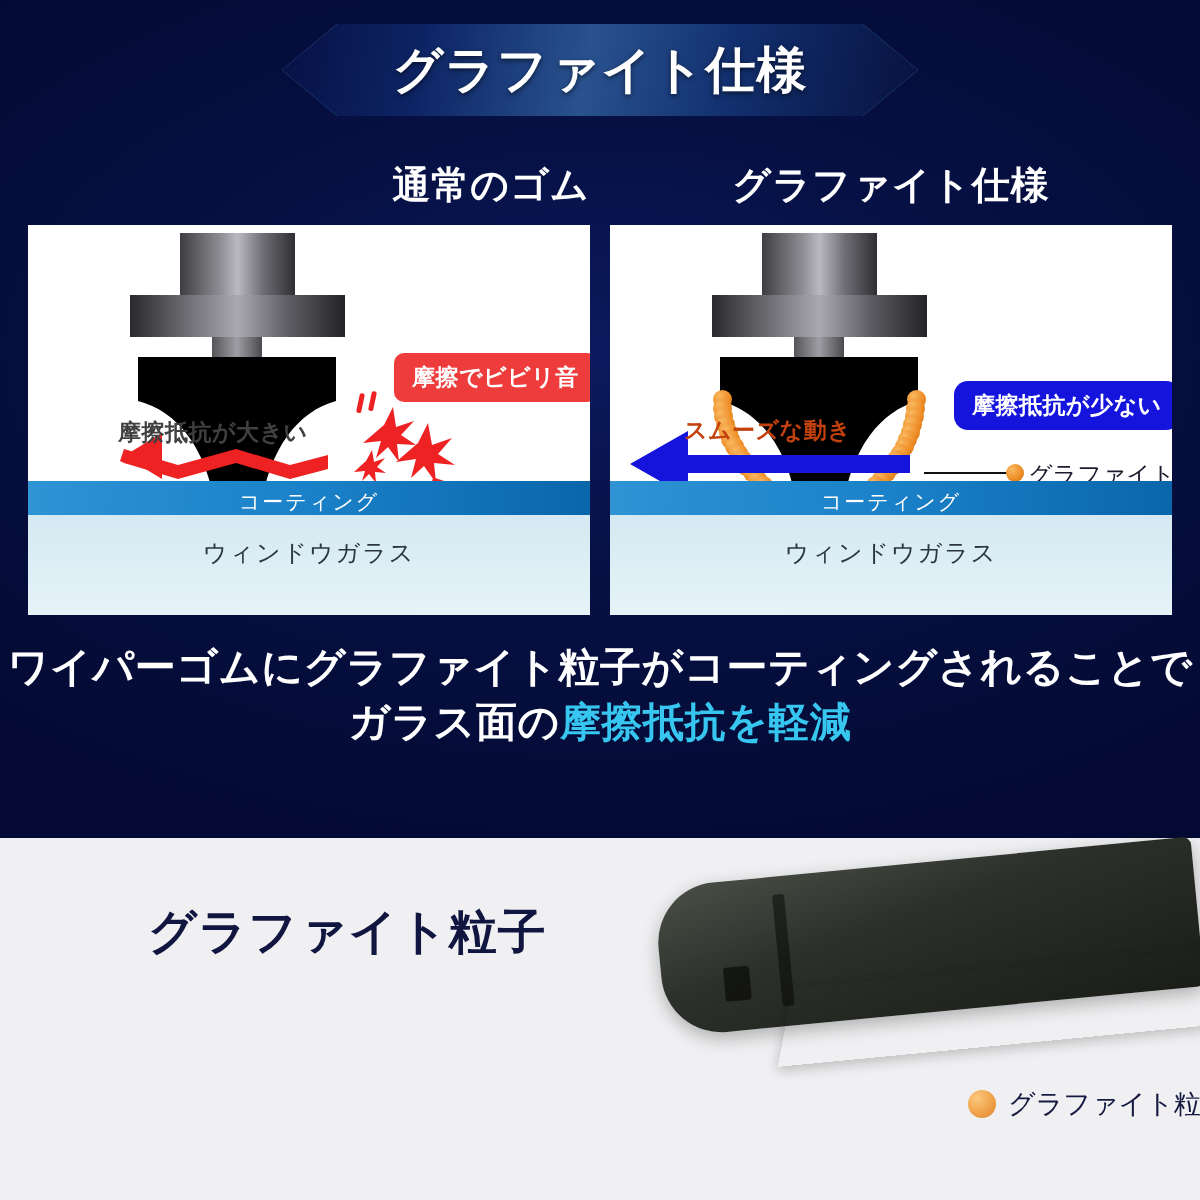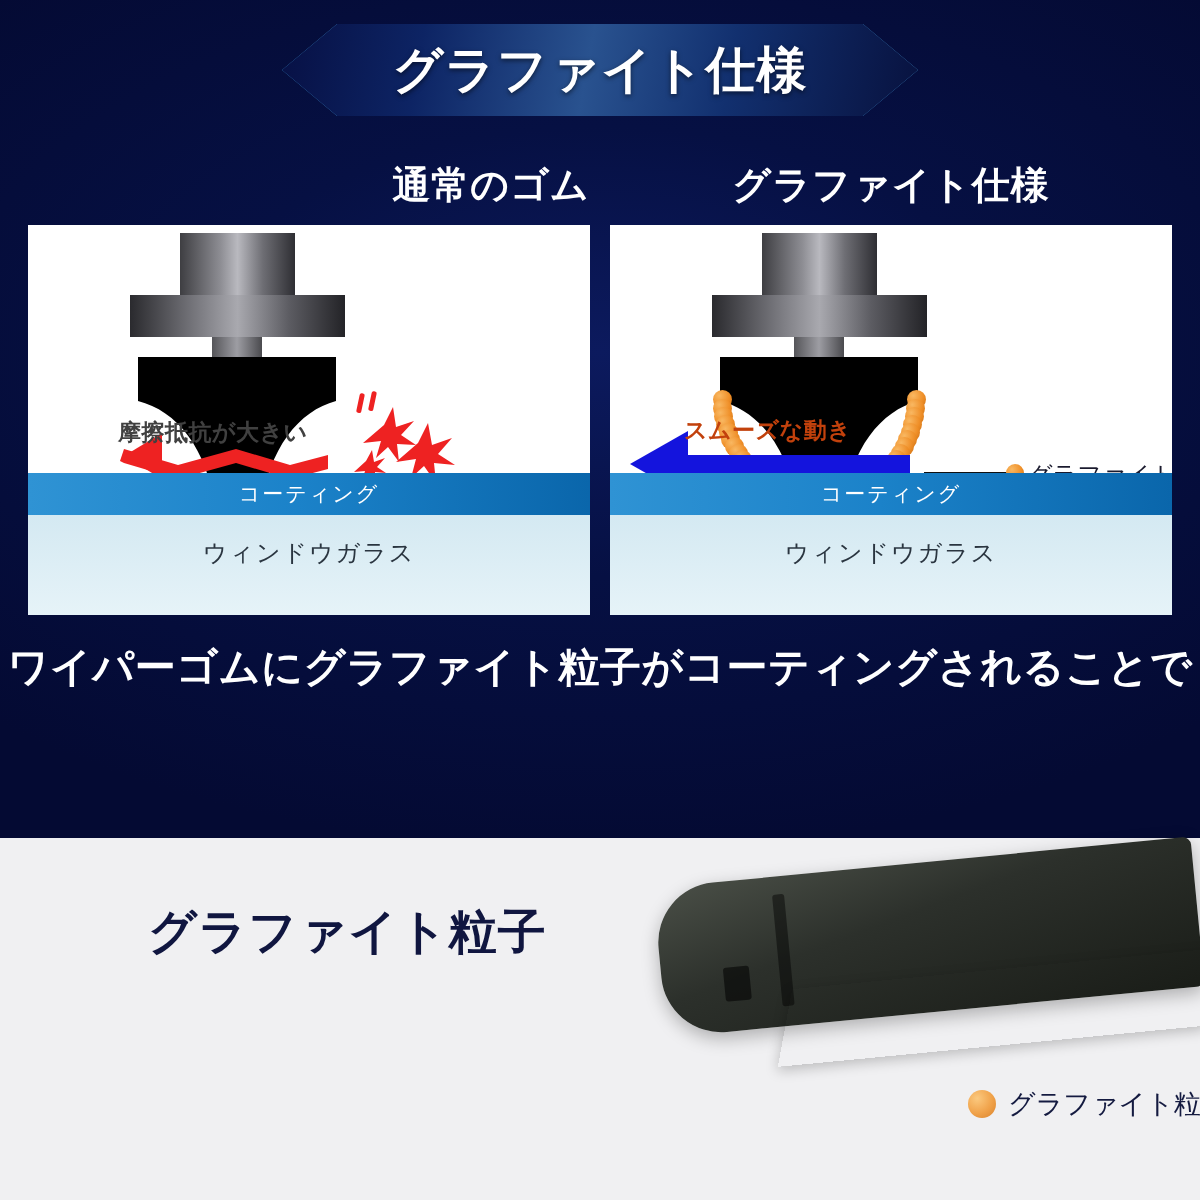--- a/index.html
+++ b/index.html
@@ -49,21 +49,21 @@
   .panel{
     position:absolute;top:225px;height:390px;background:#ffffff;overflow:hidden;
   }
   #panel-left{left:28px;width:562px;}
   #panel-right{left:610px;width:562px;}
 
   .panel-inner{position:absolute;left:0;top:0;width:562px;height:390px;}
 
   
   .coating{
-    position:absolute;left:0;bottom:100px;width:562px;height:42px;
+    position:absolute;left:0;bottom:100px;width:562px;height:34px;
     background:linear-gradient(90deg,#2f93d4 0%,#1b82c9 48%,#0a66ab 100%);
   }
   .coating-label{
     position:absolute;left:0;top:0;width:562px;height:42px;
     display:flex;align-items:center;justify-content:center;
     color:#ffffff;font-size:21px;letter-spacing:2px;
   }
   .glass{
     position:absolute;left:0;bottom:0;width:562px;height:100px;
     background:linear-gradient(180deg,#d4e9f2 0%,#e6f3f8 100%);
@@ -218,20 +218,21 @@
           <path d="M356,200 l9,-18 l3,20 l18,-6 l-13,14 l15,10 l-19,-1 l2,18 l-11,-15 l-12,11 l5,-17 l-18,2 Z" fill="#ee2222"></path>
           <path d="M390,218 l10,-20 l4,22 l20,-7 l-14,16 l17,11 l-21,-2 l2,20 l-12,-17 l-13,12 l5,-19 l-20,3 Z" fill="#ee2222"></path>
           <path d="M338,236 l6,-11 l2,12 l11,-4 l-8,9 l9,6 l-11,-1 l1,11 l-7,-9 l-7,7 l3,-10 l-11,1 Z" fill="#ee2222"></path>
           <rect x="330" y="168" width="5" height="20" rx="2" fill="#ee2222" transform="rotate(12 332 178)"></rect>
           <rect x="342" y="166" width="5" height="20" rx="2" fill="#ee2222" transform="rotate(12 344 176)"></rect>
           <rect x="414" y="246" width="5" height="24" rx="2" fill="#ee2222" transform="rotate(108 416 258)"></rect>
           <rect x="418" y="258" width="5" height="24" rx="2" fill="#ee2222" transform="rotate(108 420 270)"></rect>
         </svg>
 
         <div class="arrow-label" id="lbl-red">摩擦抵抗が大きい</div>
+        <div class="pill" id="pill-red">摩擦でビビリ音</div>
 
         <div class="coating">
           <div class="coating-label">コーティング</div>
         </div>
         <div class="glass">
           <div class="glass-label">ウィンドウガラス</div>
         </div>
       </div>
     </div>
 
@@ -286,36 +287,40 @@
               <div class="dot" style="left: 162.5px; top: 282.5px;"></div>
             </div>
         </div>
 
         <svg class="arrow-svg" width="562" height="390">
           <rect x="70" y="230" width="230" height="18" fill="#1414dd"></rect>
           <path d="M20,239 L78,206 L78,272 Z" fill="#1414dd"></path>
         </svg>
 
         <div class="arrow-label" id="lbl-blue">スムーズな動き</div>
+        <div class="pill" id="pill-blue">摩擦抵抗が少ない</div>
 
         <div class="leader"></div>
         <div class="leader-dot"></div>
         <div class="leader-text">グラファイト粒子</div>
 
         <div class="coating">
           <div class="coating-label">コーティング</div>
         </div>
         <div class="glass">
           <div class="glass-label">ウィンドウガラス</div>
         </div>
       </div>
     </div>
 
     <div class="summary">
       <div>ワイパーゴムにグラファイト粒子がコーティングされることで</div>
+      <div>
+        <span>ガラス面の</span><span class="hl">摩擦抵抗を軽減</span>
+      </div>
     </div>
   </div>
 
   <div class="bottom-section">
     <div class="bottom-title">グラファイト粒子</div>
 
     <div class="photo">
       <div class="blade-holder">
         <div class="blade-notch"></div>
         <div class="blade-slot"></div>

